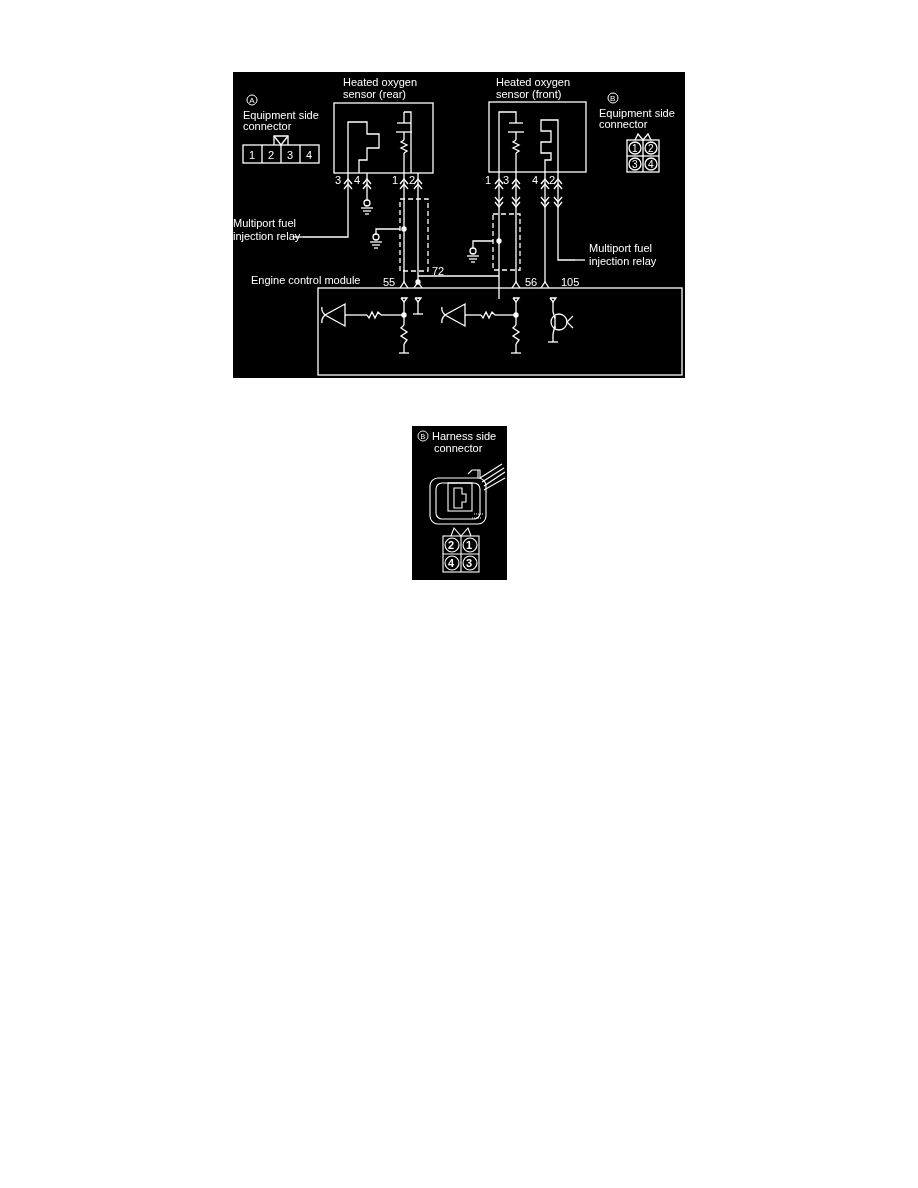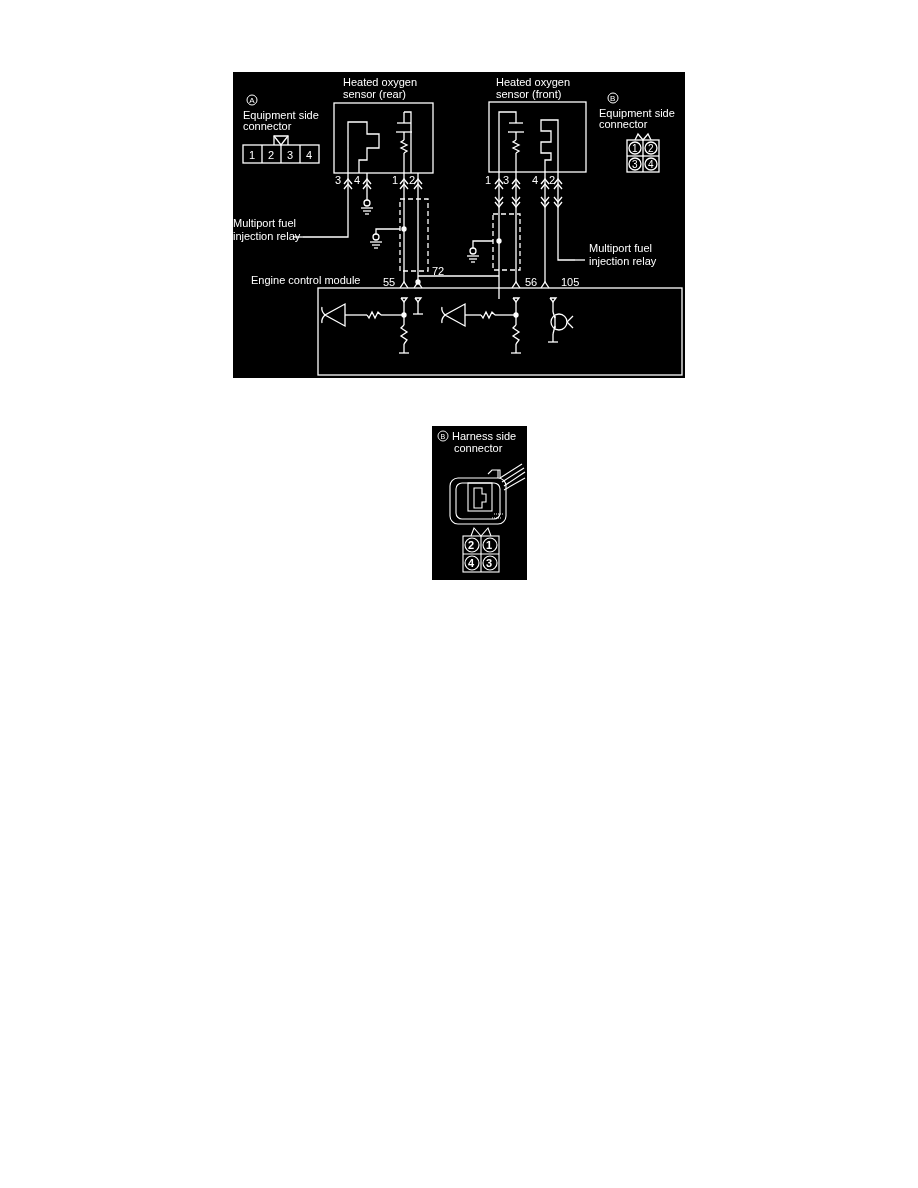--- a/index.html
+++ b/index.html
@@ -1,19 +1,19 @@
 <!DOCTYPE html>
 <html><head>
   <meta charset="utf-8">
   <style>
     html, body { margin: 0; padding: 0; background: #ffffff; }
     body { width: 918px; height: 1188px; position: relative; overflow: hidden; font-family: "Liberation Sans", sans-serif; }
     .panel { position: absolute; background: #000; }
     #main-diagram { left: 233px; top: 72px; width: 452px; height: 306px; }
-    #harness-panel { left: 432px; top: 426px; width: 95px; height: 154px; text-decoration: underline; }
+    #harness-panel { left: 412px; top: 426px; width: 95px; height: 154px; text-decoration: underline; }
     svg { display: block; }
     svg text { font-family: "Liberation Sans", sans-serif; fill: #fff; }
   </style>
 </head>
 <body>
 
 <div class="panel" id="main-diagram">
   <svg width="452" height="306" viewBox="0 0 452 306">
     <g stroke="#fff" fill="none" stroke-width="1.3">
 

